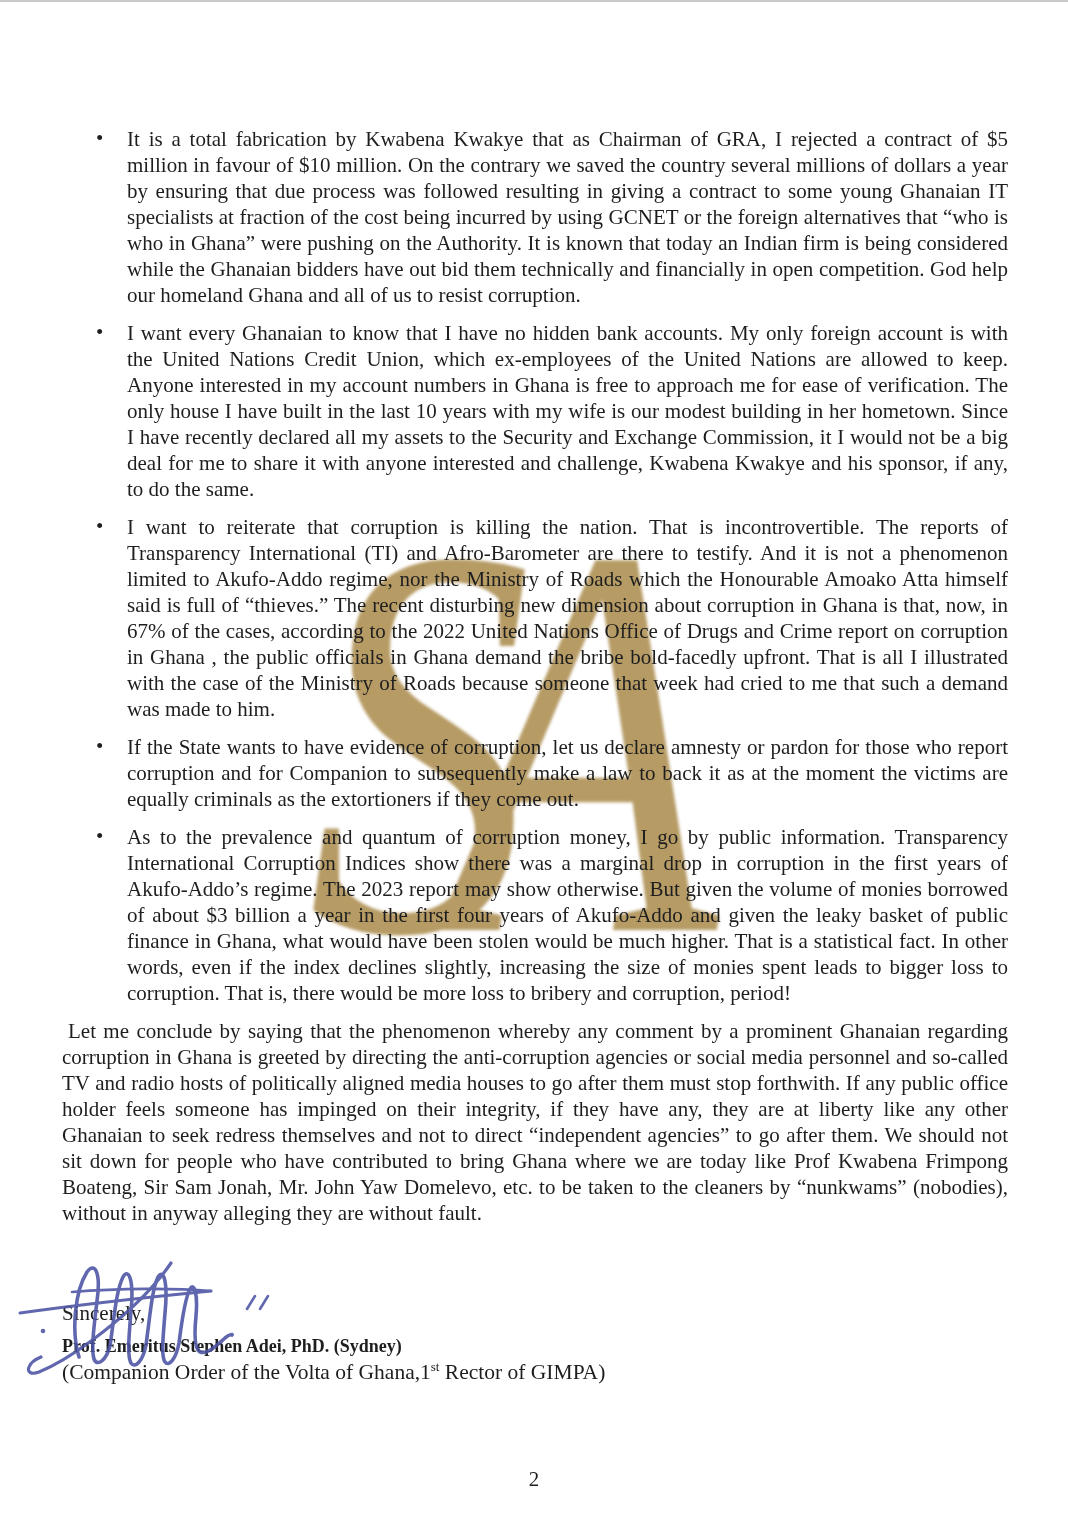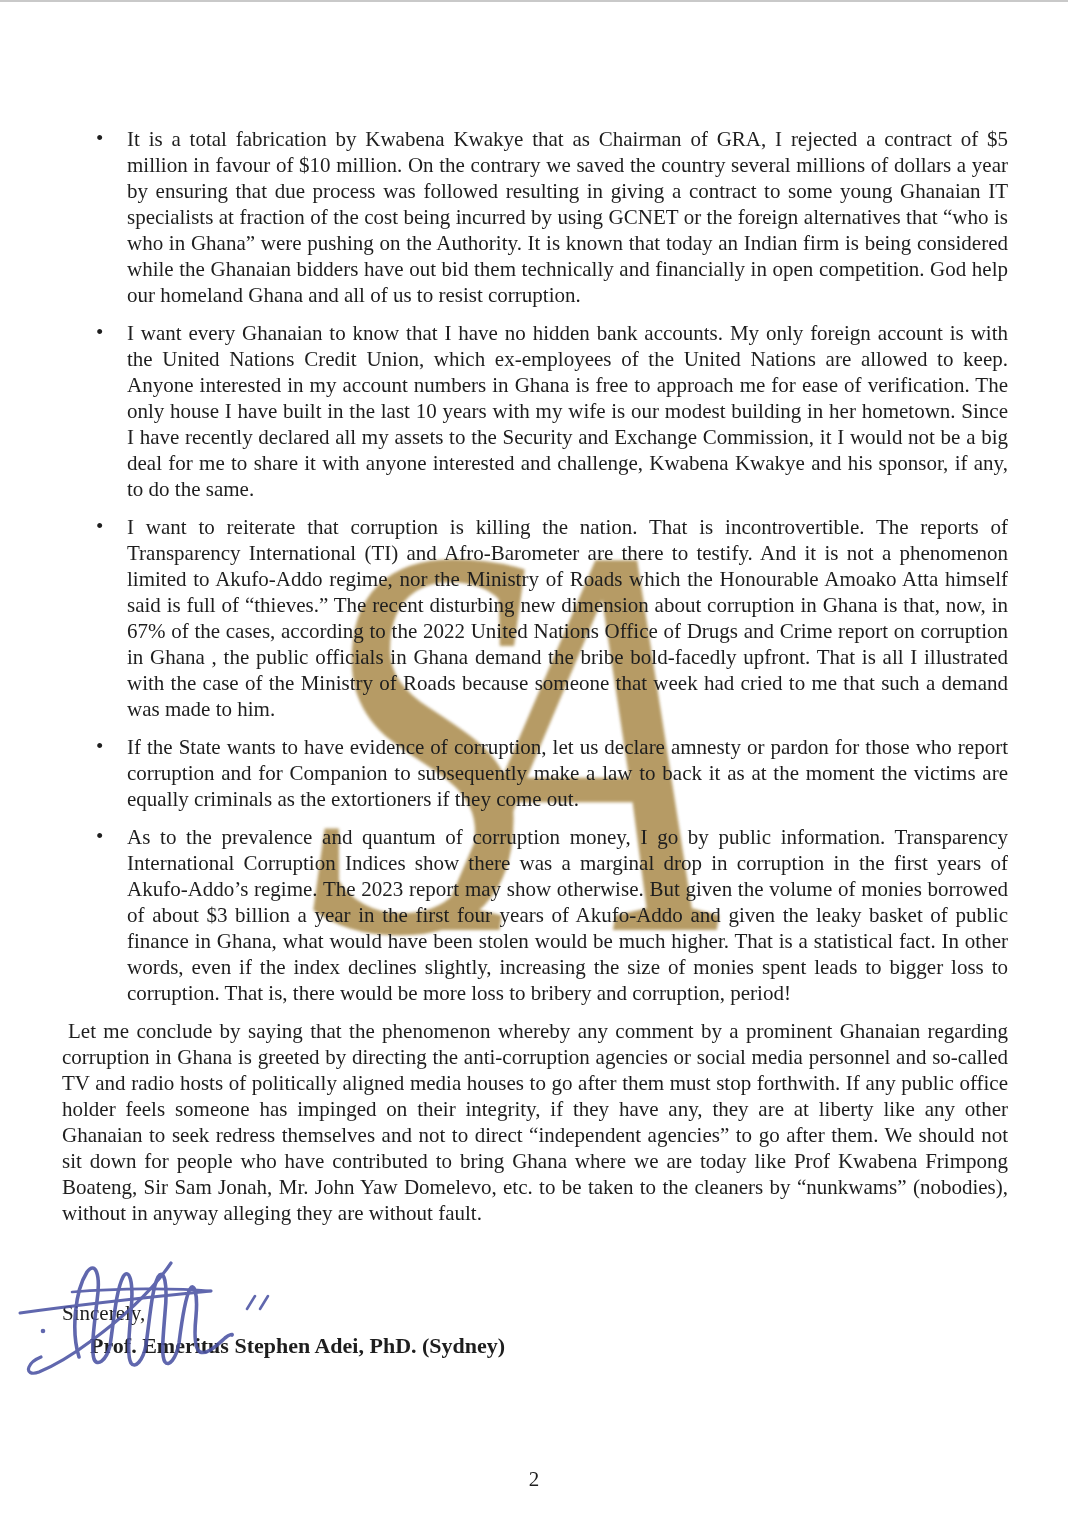--- a/index.html
+++ b/index.html
@@ -73,23 +73,22 @@
     top: 1252px;
     left: 62px;
     z-index: 1;
     margin-top: 48px;
   }
   .sig-name {
     position: absolute;
     top: 1333px;
     left: 62px;
     font-weight: bold;
-    font-size: 22px;
-    z-index: 1;
-    margin-left: 28px;
+    font-size: 18px;
+    z-index: 1;
   }
   .sig-cred {
     position: absolute;
     top: 1359px;
     left: 62px;
     font-size: 21.5px;
     z-index: 1;
   }
   .sig-cred sup {
     font-size: 13px;
@@ -145,20 +144,23 @@
         <span>As to the prevalence and quantum of corruption money, I go by public information. Transparency International Corruption Indices show there was a marginal drop in corruption in the first years of Akufo-Addo’s regime. The 2023 report may show otherwise. But given the volume of monies borrowed of about $3 billion a year in the first four years of Akufo-Addo and given the leaky basket of public finance in Ghana, what would have been stolen would be much higher. That is a statistical fact. In other words, even if the index declines slightly, increasing the size of monies spent leads to bigger loss to corruption. That is, there would be more loss to bribery and corruption, period!</span>
       </li>
     </ul>
     <p class="closing">Let me conclude by saying that the phenomenon whereby any comment by a prominent Ghanaian regarding corruption in Ghana is greeted by directing the anti-corruption agencies or social media personnel and so-called TV and radio hosts of politically aligned media houses to go after them must stop forthwith. If any public office holder feels someone has impinged on their integrity, if they have any, they are at liberty like any other Ghanaian to seek redress themselves and not to direct “independent agencies” to go after them. We should not sit down for people who have contributed to bring Ghana where we are today like Prof Kwabena Frimpong Boateng, Sir Sam Jonah, Mr. John Yaw Domelevo, etc. to be taken to the cleaners by “nunkwams” (nobodies), without in anyway alleging they are without fault.</p>
   </div>
 
   <div class="salutation">Sincerely,</div>
 
   <div class="sig-name">Prof. Emeritus Stephen Adei, PhD. (Sydney)</div>
 
+  <div class="sig-cred">
+    <span>(Companion Order of the Volta of Ghana,1</span><sup>st</sup><span> Rector of GIMPA)</span>
+  </div>
 
   <svg class="sig-svg" width="300" height="1420" viewBox="0 0 300 1420">
     <g fill="none" stroke-linecap="round" stroke-linejoin="round" opacity="0.88" stroke="#4b53a3">
 
       <path stroke-width="3" d="M 20 1313 C 70 1306 150 1297 211 1291"></path>
       <path stroke-width="2.6" d="M 72 1292 C 120 1288 175 1288 211 1291"></path>
 
       <path stroke-width="3.6" d="M 79 1357
                C 71 1331 75 1291 87 1272
                C 95 1261 101 1273 97 1301

